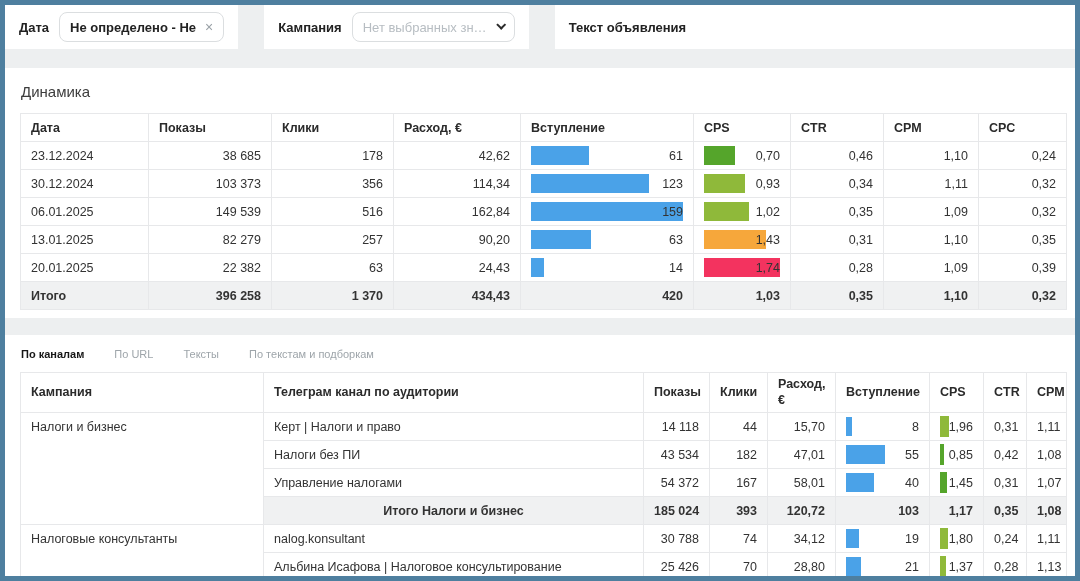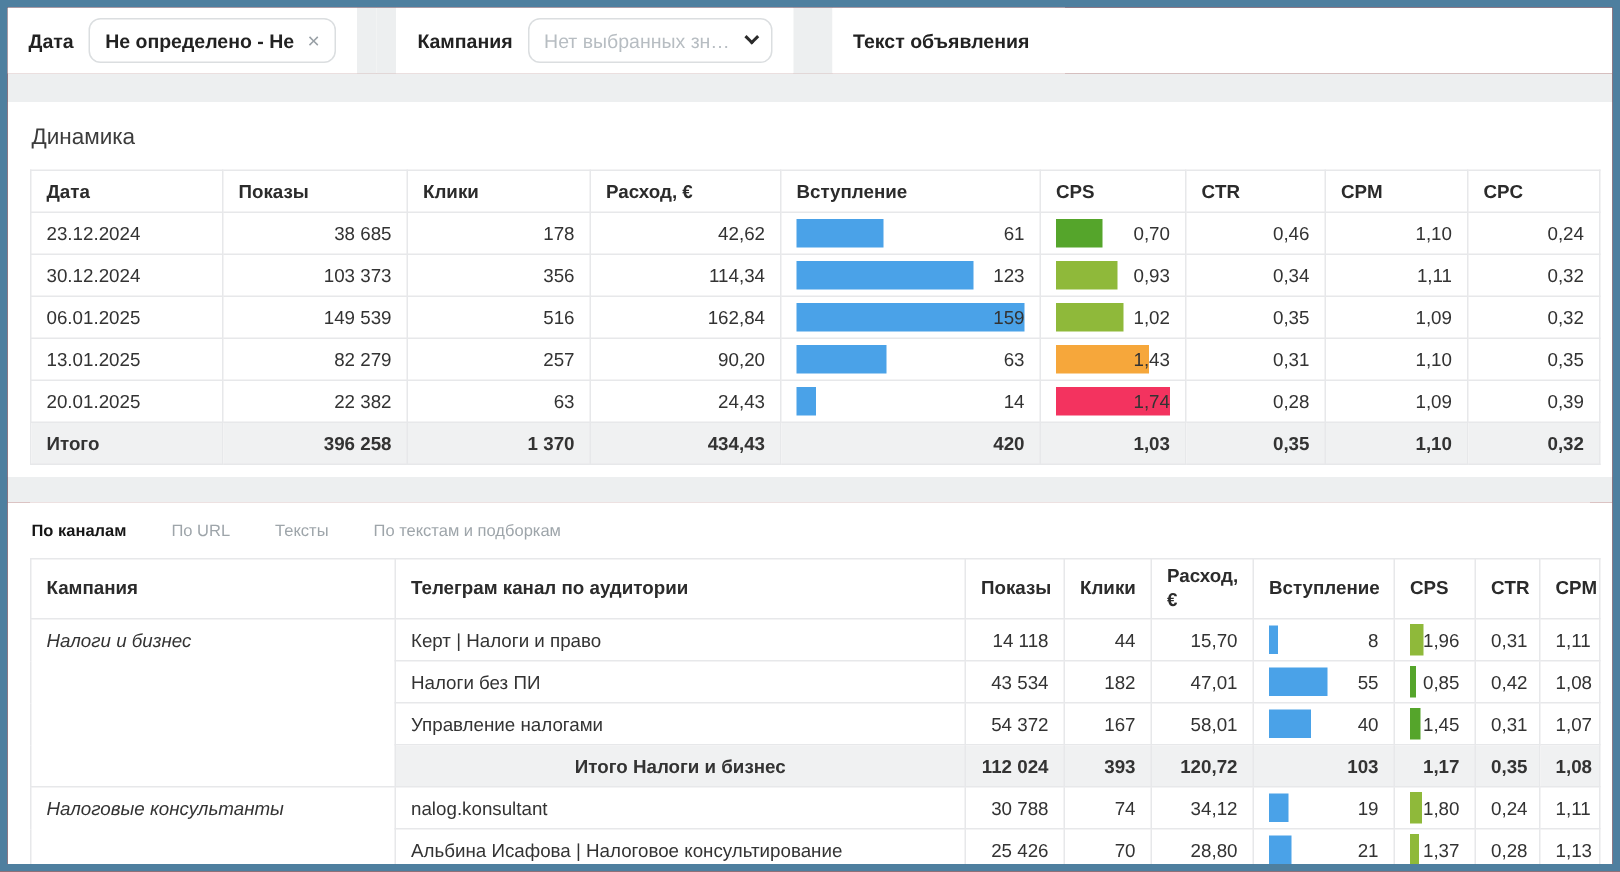--- a/index.html
+++ b/index.html
@@ -5,21 +5,21 @@
   * { box-sizing: border-box; margin: 0; padding: 0; }
   html,body { width:1080px; height:581px; }
   body {
     font-family: "Liberation Sans", "DejaVu Sans", sans-serif;
     background:#EDEFF0;
     color:#333;
   }
   .frame {
     width:1080px; height:581px;
     border:5px solid #4E7F9F;
-    background:#7f1d1d;
+    background:#a16207;
     overflow:hidden;
   }
   
   .topbar { height:44px; background:#fff; display:flex; align-items:stretch; }
   .fgroup { display:flex; align-items:center; padding:0 14px; background:#fff; flex:0 0 auto; }
   .fsep { width:13px; background:#EDEFF0; flex:0 0 auto; }
   .flabel { font-size:13px; font-weight:700; color:#222; margin-right:10px; white-space:nowrap; }
   .chip, .select {
     height:30px; border:1px solid #DBDEE0; border-radius:8px;
     display:flex; align-items:center; padding:0 10px; background:#fff;
@@ -46,21 +46,21 @@
   .tabs { display:flex; gap:30px; padding:13px 1px 12px 1px; background:#fff; }
   .tab { font-size:11px; color:#9EA5AA; cursor:pointer; }
   .tab.active { color:#161616; font-weight:700; }
   
   table { border-collapse:collapse; table-layout:fixed; width:1046px; font-size:12.5px; color:#333; background:#fff; }
   th, td { border:1px solid #E7E8EA; height:28px; padding:0 10px; overflow:hidden; white-space:nowrap; }
   th { text-align:left; font-weight:700; color:#2b2b2b; }
   #ch-table th { white-space:normal; line-height:1.25; height:40px; vertical-align:middle; }
   td.num { text-align:right; }
   tr.total td { background:#F0F1F2; font-weight:700; }
-  td.campaign { vertical-align:top; padding-top:7px;font-style:italic; }
+  td.campaign { vertical-align:top; padding-top:7px; }
   td.channel-total { font-weight:700;text-align:center; }
   
   td.bar-td { padding:0 10px; }
   .barwrap { position:relative; height:27px; display:flex; align-items:center; }
   .bar { height:19px; flex:0 0 auto; }
   .bar.mini { height:21px; }
   .bval { position:absolute; right:0; top:50%; transform:translateY(-50%); color:#333; }
 </style>
 </head>
 <body>
@@ -337,21 +337,21 @@
               <div class="barwrap">
                 <div class="bar mini" style="background: rgb(85, 165, 43); width: 7px;"></div>
                 <span class="bval">1,45</span>
               </div>
             </td>
             <td class="num">0,31</td>
             <td class="num">1,07</td>
           </tr>
           <tr class="total">
             <td class="channel-total">Итого Налоги и бизнес</td>
-            <td class="num">112 024</td>
+            <td class="num">185 024</td>
             <td class="num">393</td>
             <td class="num">120,72</td>
             <td class="num">103</td>
             <td class="num">1,17</td>
             <td class="num">0,35</td>
             <td class="num">1,08</td>
           </tr>
           <tr>
             <td class="campaign" rowspan="2">Налоговые консультанты</td>
             <td>nalog.konsultant</td>

